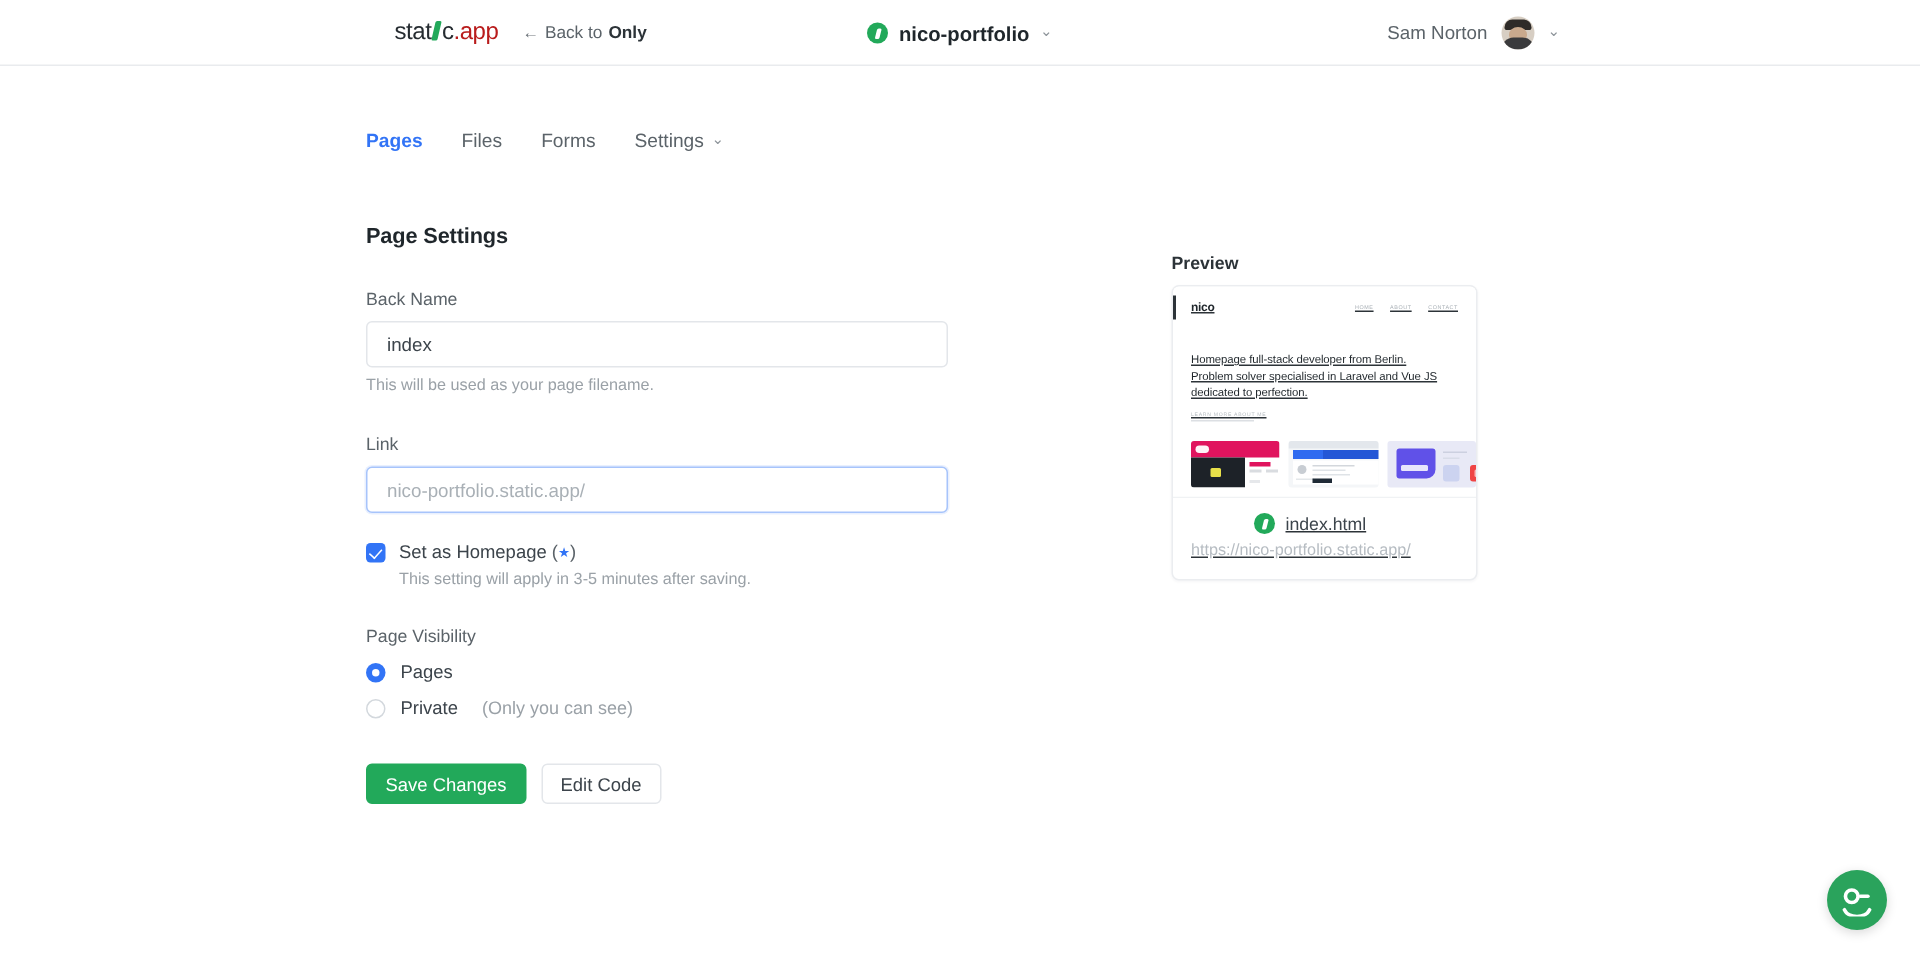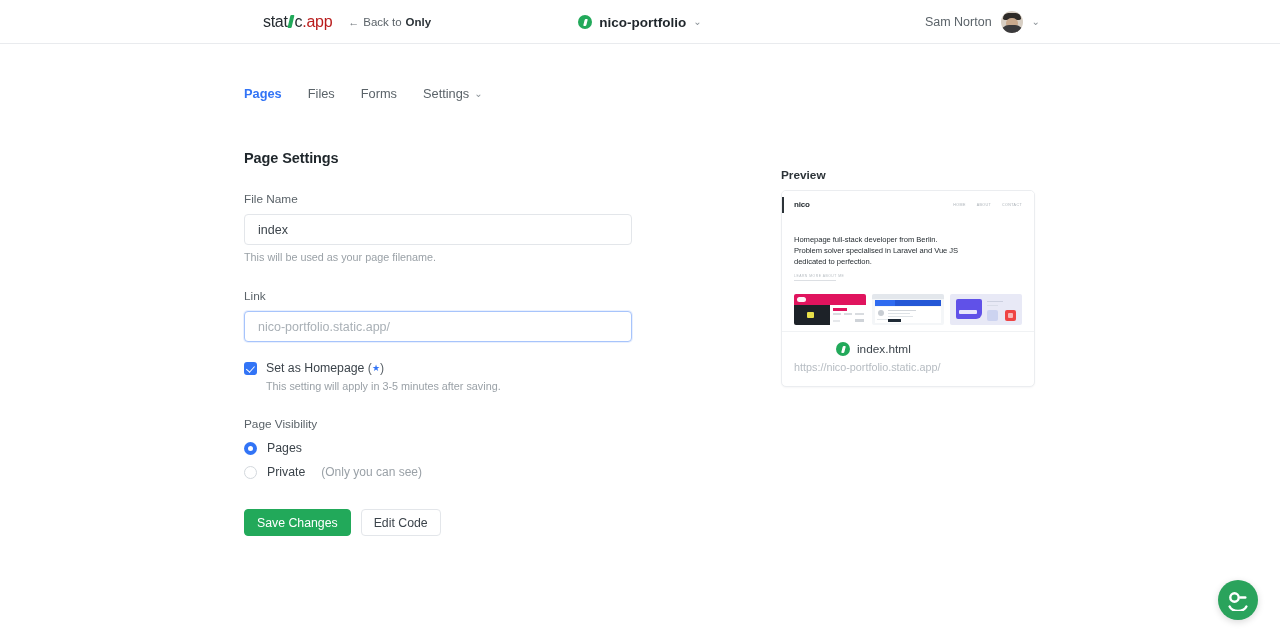--- a/index.html
+++ b/index.html
@@ -142,23 +142,24 @@
     font-size: 12.3px; border-radius: 4px; cursor: pointer;
     height: 27px; display: inline-flex; align-items: center; padding: 0 12px;
   }
   .btn-primary { background: #22a95a; color: #fff; border: 1px solid #22a95a; font-weight: normal; }
   .btn-secondary { background: #fff; color: #3c444b; border: 1px solid #e3e6ea; }
 
   
   .preview-col { position: absolute; left: 781px; top: 168px; width: 254px; }
   .preview-title { font-size: 11.8px; font-weight: bold; color: #2c3338; margin-bottom: 8px; }
   .preview-card {
-    width: 254px; border: 1px solid #ebedf0; border-radius: 5px;
+    width: 204px; border: 1px solid #ebedf0; border-radius: 5px;
     background: #fff; overflow: hidden;
     box-shadow: 0 1px 2px rgba(16,24,40,0.04);
+    text-decoration: underline;
   }
   .thumb { height: 140px; background: #fff; position: relative; overflow: hidden; padding: 9px 12px 0 12px; }
   .thumb-accent { position: absolute; left: 0; top: 6px; width: 2px; height: 16px; background: #2c3338; }
   .thumb-topbar { display: flex; align-items: center; justify-content: space-between; }
   .thumb-logo { font-size: 8px; font-weight: bold; color: #1f262b; letter-spacing: -0.2px; }
   .thumb-nav { display: flex; gap: 11px; }
   .thumb-nav span { font-size: 3.6px; color: #a9b0b6; letter-spacing: 0.4px; text-transform: uppercase; }
   .thumb-head { margin-top: 25px; }
   .thumb-head p { font-size: 7.6px; line-height: 11px; color: #1f262b; letter-spacing: -0.05px; }
   .thumb-cta { margin-top: 7px; font-size: 3.4px; color: #b5bbc0; letter-spacing: 0.5px; text-transform: uppercase; }
@@ -269,21 +270,21 @@
   </div>
 </div>
 
 <div class="main">
 
   <div class="form-col">
 
     <div class="page-title">Page Settings</div>
 
     <div class="field">
-      <div class="field-label">File Name</div>
+      <div class="field-label">Back Name</div>
       <input class="text-input" type="text" value="index" style="">
       <div class="help-text">This will be used as your page filename.</div>
     </div>
 
     <div class="field">
       <div class="field-label">Link</div>
       <input class="text-input focused" type="text" placeholder="nico-portfolio.static.app/" style="">
     </div>
 
     <div class="checkrow">

